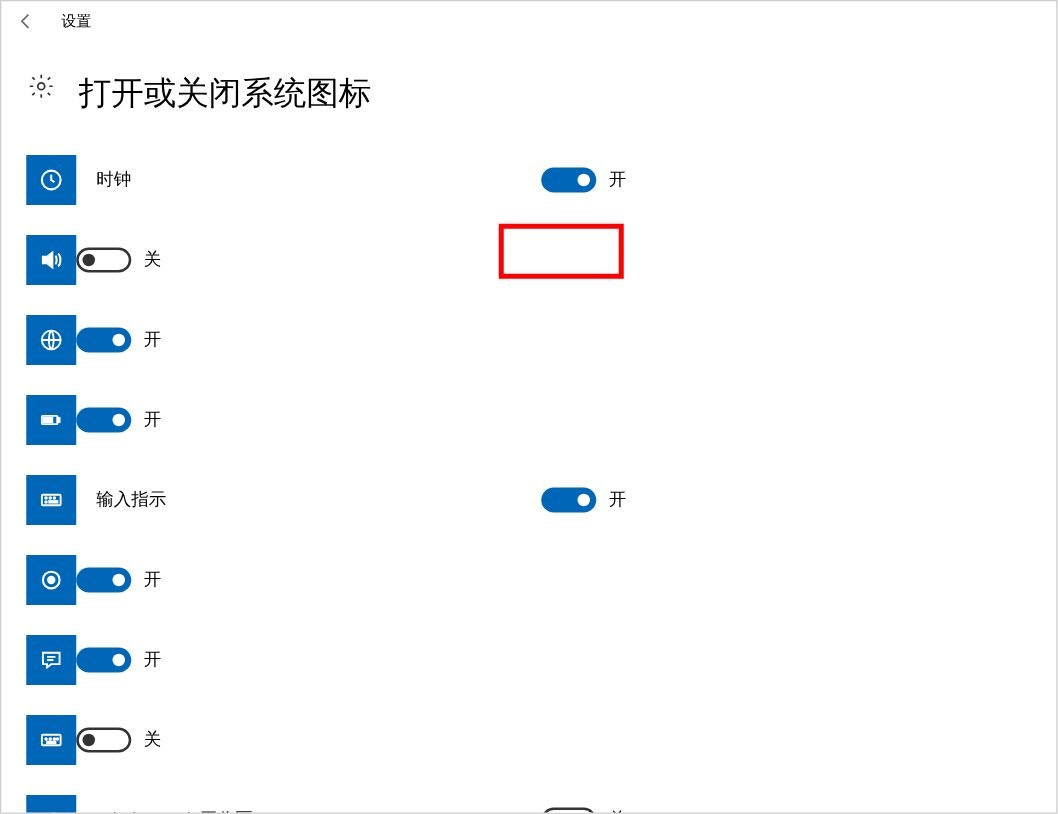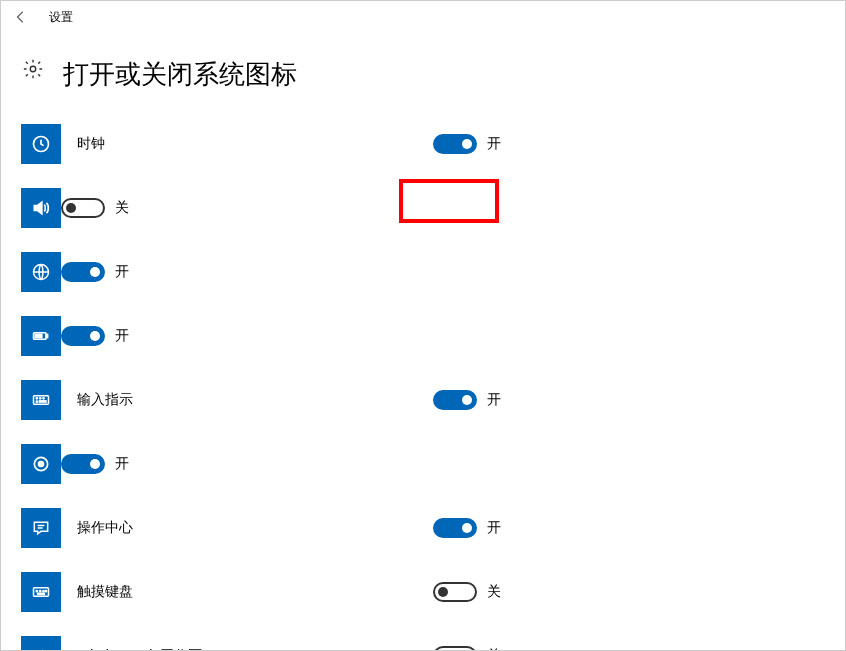--- a/index.html
+++ b/index.html
@@ -238,40 +238,38 @@
       </div>
     </div>
     <div class="setting-row">
       <div class="icon-box">
         <svg viewBox="0 0 24 24" fill="none" stroke="#fff" stroke-width="1.8">
           <path d="M4 5h16v11H12l-4 3v-3H4V5z"></path>
           <line x1="8" y1="9" x2="16" y2="9"></line>
           <line x1="8" y1="12" x2="14" y2="12"></line>
         </svg>
       </div>
-      <div class="setting-label">操作中心</div>
       <div class="toggle-wrap">
         <div class="toggle on">
           <div class="toggle-knob"></div>
         </div>
         <div class="toggle-state">开</div>
       </div>
     </div>
     <div class="setting-row">
       <div class="icon-box">
         <svg viewBox="0 0 24 24" fill="none" stroke="#fff" stroke-width="1.8">
           <rect x="3" y="7" width="18" height="10" rx="1"></rect>
           <circle cx="7" cy="11" r="0.8" fill="#fff"></circle>
           <circle cx="11" cy="11" r="0.8" fill="#fff"></circle>
           <circle cx="15" cy="11" r="0.8" fill="#fff"></circle>
           <circle cx="18" cy="11" r="0.8" fill="#fff"></circle>
           <rect x="8" y="13.5" width="8" height="1.5" fill="#fff"></rect>
         </svg>
       </div>
-      <div class="setting-label">触摸键盘</div>
       <div class="toggle-wrap">
         <div class="toggle off">
           <div class="toggle-knob"></div>
         </div>
         <div class="toggle-state">关</div>
       </div>
     </div>
     <div class="setting-row">
       <div class="icon-box">
         <svg viewBox="0 0 24 24" fill="none" stroke="#fff" stroke-width="2">

